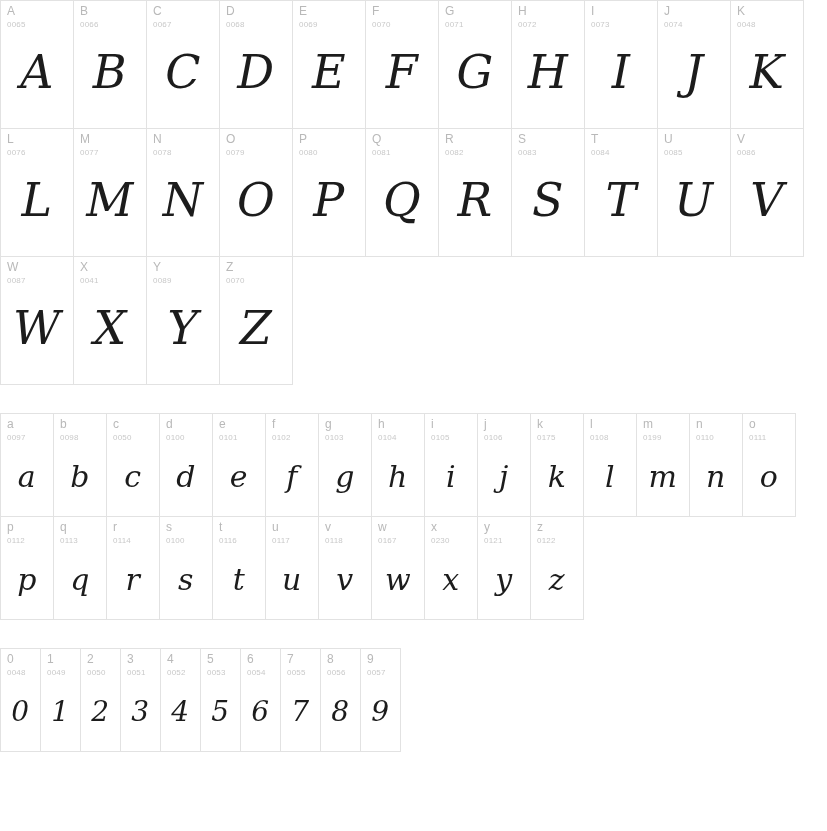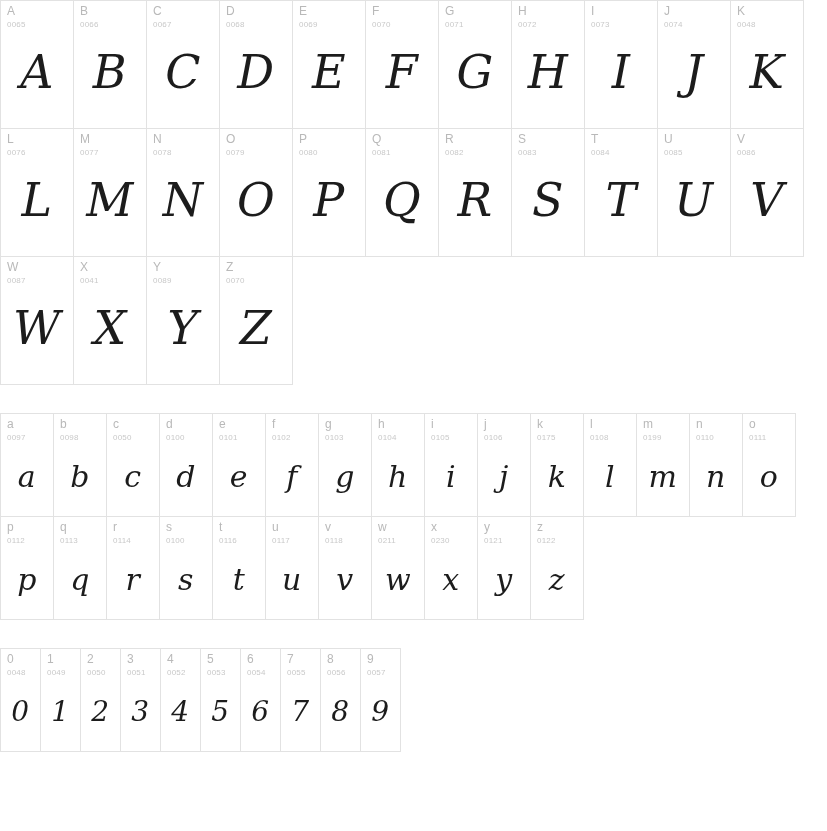--- a/index.html
+++ b/index.html
@@ -327,21 +327,21 @@
           <span class="code-label">0117</span>
           <span class="sample">u</span>
         </div>
         <div class="cell">
           <span class="char-label">v</span>
           <span class="code-label">0118</span>
           <span class="sample">v</span>
         </div>
         <div class="cell">
           <span class="char-label">w</span>
-          <span class="code-label">0211</span>
+          <span class="code-label">0167</span>
           <span class="sample">w</span>
         </div>
         <div class="cell">
           <span class="char-label">x</span>
           <span class="code-label">0230</span>
           <span class="sample">x</span>
         </div>
         <div class="cell">
           <span class="char-label">y</span>
           <span class="code-label">0121</span>

